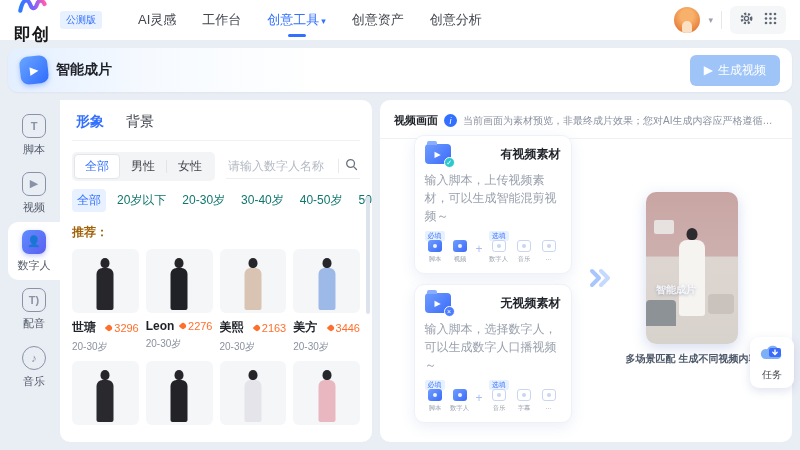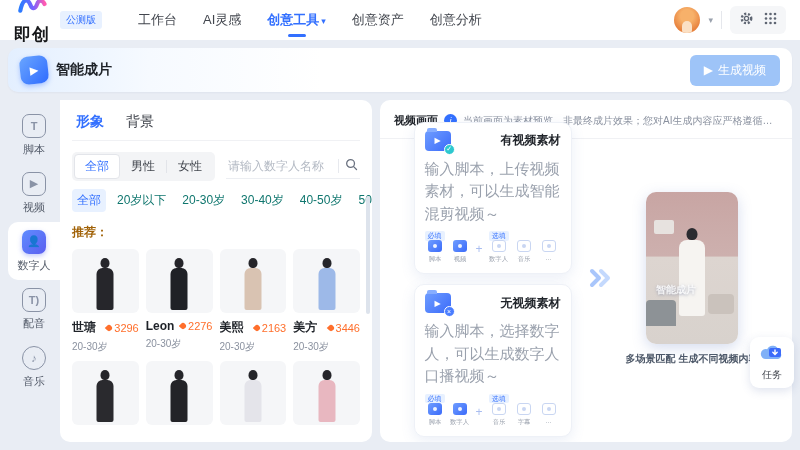--- a/index.html
+++ b/index.html
@@ -6,21 +6,21 @@
   html,body { width:800px; height:450px; overflow:hidden; }
   body { font-family:"Liberation Sans","DejaVu Sans",sans-serif; background:#e9edf4; font-size:12px; color:#1f2329; }
 
   
   .topnav { height:40px; background:#fff; display:flex; align-items:center; padding:0 14px; gap:10px; }
   .logo { display:flex; align-items:center; gap:6px;flex-direction:column; }
   .logo-text { font-size:17px; font-weight:bold; color:#17181a; letter-spacing:1px; }
   .beta { background:#e8f1ff; color:#3370ff; font-size:10px; padding:2px 6px; border-radius:3px; }
   .nav-items { display:flex; align-items:center; gap:26px; margin-left:26px; flex:1; }
   .nav-item { font-size:13px; color:#42464e; cursor:pointer; position:relative; padding:10px 0; }
-  .nav-item.active { color:#3370ff; font-weight:bold; }
+  .nav-item.active { color:#3370ff; font-weight:normal; }
   .nav-item.active::after { content:""; position:absolute; left:50%; transform:translateX(-50%); bottom:2px; width:18px; height:3px; border-radius:2px; background:#3370ff; }
   .nav-item .caret { font-size:9px; margin-left:2px; }
   .user-area { display:flex; align-items:center; gap:8px; }
   .avatar { width:26px; height:26px; border-radius:50%; background:radial-gradient(circle at 50% 35%, #f7b16a 30%, #e8833f 70%); position:relative; overflow:hidden; flex:none; }
   .avatar::after { content:""; position:absolute; left:50%; top:55%; transform:translateX(-50%); width:10px; height:14px; border-radius:5px; background:#fbe0c4; }
   .user-meta { line-height:1.2; }
   .user-name { font-size:11px; color:#2a2e36; }
   .user-id { font-size:10px; color:#a2a8b3; }
   .user-caret { color:#9aa1ad; font-size:9px; }
   .nav-div { width:1px; height:18px; background:#e5e7ec; }
@@ -83,21 +83,21 @@
   .rp-notice { font-size:10px; color:#8a919f; white-space:nowrap; overflow:hidden; text-overflow:ellipsis; }
   .rp-body { height:280px; display:flex; align-items:center; justify-content:center; gap:14px; }
   .mat-col { display:flex; flex-direction:column; gap:10px; width:158px; }
   .mat-card { background:#fff; border:1px solid #eef1f7; border-radius:10px; box-shadow:0 4px 14px rgba(90,120,190,.12); padding:8px 10px 9px; }
   .mat-head { display:flex; align-items:center; }
   .folder { width:26px; height:20px; border-radius:4px; background:linear-gradient(135deg,#6f9dff,#3b6bfa); position:relative; display:flex; align-items:center; justify-content:center; color:#fff; font-size:8px; }
   .folder::before { content:""; position:absolute; top:-3px; left:2px; width:10px; height:4px; background:#86adff; border-radius:2px 2px 0 0; }
   .fbadge { position:absolute; right:-4px; bottom:-4px; width:11px; height:11px; border-radius:50%; color:#fff; font-size:7px; display:flex; align-items:center; justify-content:center; border:1.5px solid #fff; }
   .fbadge.check { background:#2dc8cf; } .fbadge.cross { background:#4a7dff; }
   .mat-title { margin-left:auto; font-size:12px; font-weight:bold; color:#1f2329; }
-  .mat-desc { font-size:15px; color:#9aa1ad; line-height:1.5; margin-top:7px; }
+  .mat-desc { font-size:12px; color:#9aa1ad; line-height:1.5; margin-top:7px; }
   .mat-icons { display:flex; align-items:flex-end; gap:6px; margin-top:7px; }
   .grp { position:relative; padding-top:8px; display:flex; gap:5px; }
   .grp-badge { position:absolute; top:-1px; left:0; background:#e8f1ff; color:#3370ff; font-size:7px; padding:0 3px; border-radius:2px; line-height:1.4; }
   .mini { display:flex; flex-direction:column; align-items:center; gap:2px; width:20px; }
   .mini-ic { width:14px; height:12px; border-radius:3px; background:linear-gradient(135deg,#6f9dff,#3b6bfa); position:relative; }
   .mini-ic.opt { background:#fff; border:1px solid #c9d6f2; }
   .mini-ic::after { content:""; position:absolute; left:50%; top:50%; transform:translate(-50%,-50%); width:4px; height:4px; border-radius:50%; background:rgba(255,255,255,.9); }
   .mini-ic.opt::after { background:#c9d6f2; }
   .mini-lb { font-size:7px; color:#9aa1ad; white-space:nowrap; transform:scale(.9); }
   .plus { color:#a9bdf0; font-size:12px; padding-bottom:8px; }
@@ -129,22 +129,22 @@
               <stop offset="1" stop-color="#ff5bb1"></stop>
         </linearGradient>
           </defs>
         <path d="M4 20 C7 5 13 5 16 13 C18 18.5 22 18.5 24 12.5 C26 6.5 30.5 7 33 12" stroke="url(#lg1)" stroke-width="5" fill="none" stroke-linecap="round"></path>
       </svg>
     </span>
     <span class="logo-text">即创</span>
   </div>
   <span class="beta">公测版</span>
   <div class="nav-items">
+    <span class="nav-item">AI灵感</span>
     <span class="nav-item">工作台</span>
-    <span class="nav-item">AI灵感</span>
     <span class="nav-item active"><span>创意工具</span><span class="caret">▾</span></span>
     <span class="nav-item">创意资产</span>
     <span class="nav-item">创意分析</span>
   </div>
   <div class="user-area">
     <div class="avatar"></div>
     <span class="user-caret">▾</span>
     <div class="nav-div"></div>
     <div class="icon-box">
       <span>

